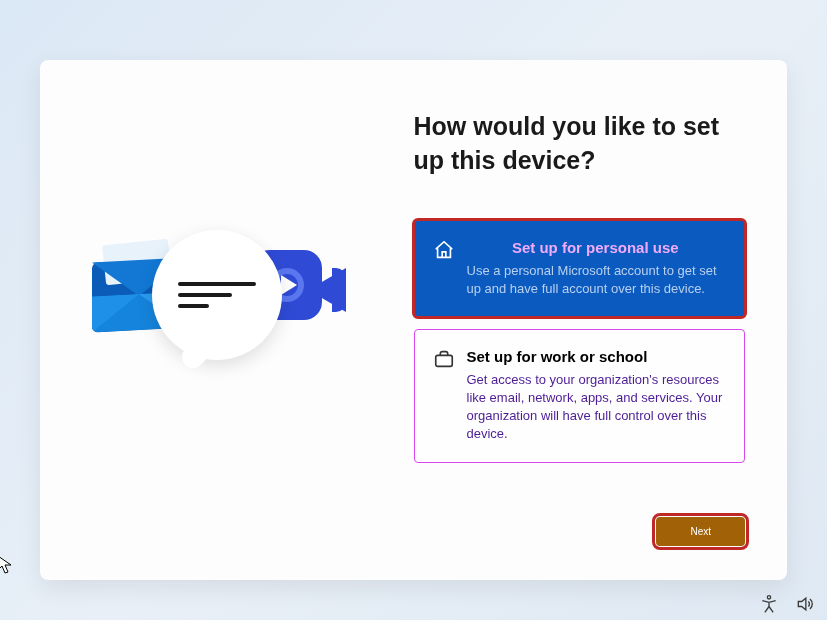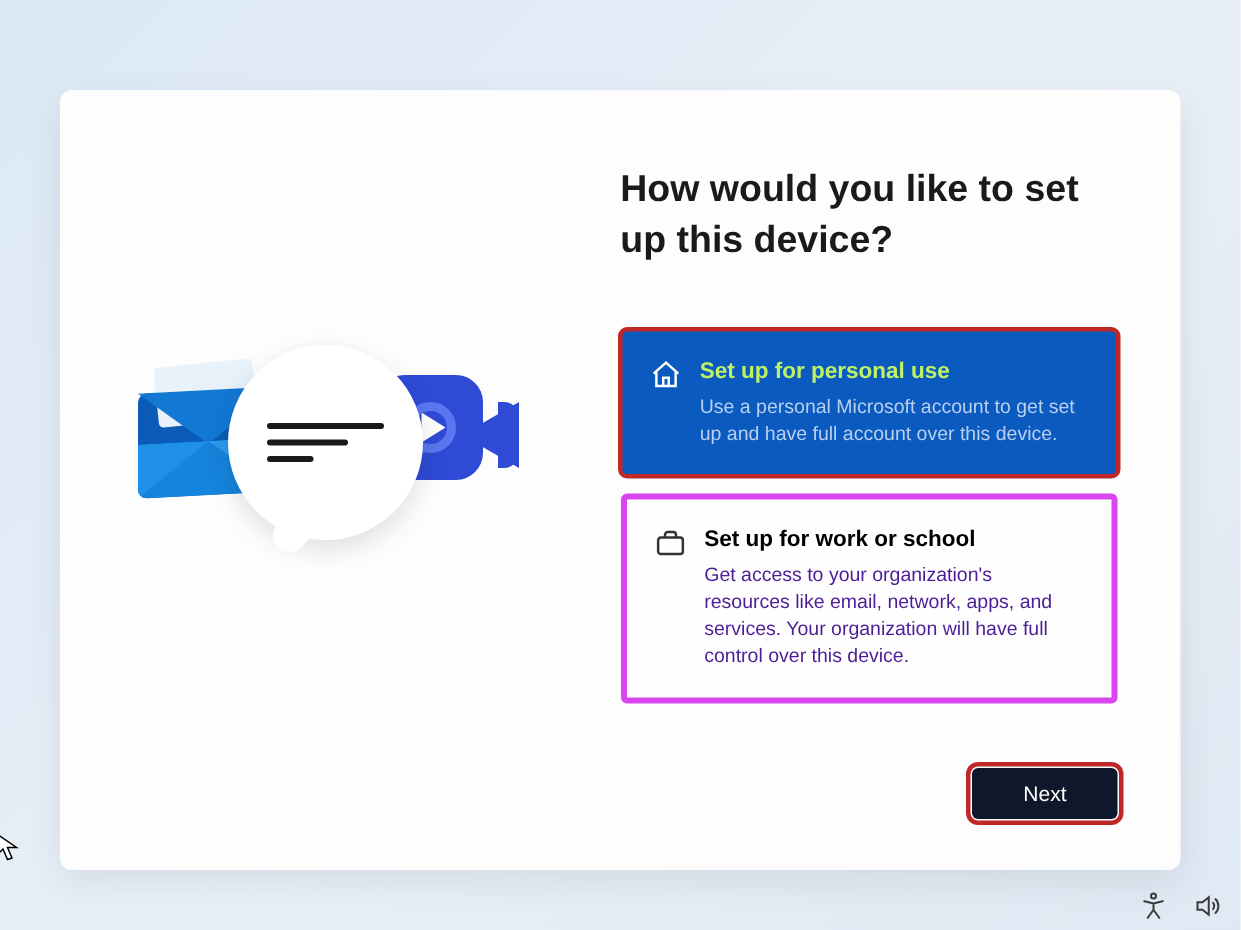--- a/index.html
+++ b/index.html
@@ -65,56 +65,56 @@
     }
     .heading {
       font-size: 25px;
       font-weight: 600;
       color: #1a1a1a;
       line-height: 1.35;
       margin-bottom: 42px;
       max-width: 310px;
     }
     .option {
-      border: 4px solid #d946ef;
+      border: 1px solid #d946ef;
       border-radius: 4px;
       padding: 18px 20px 18px 52px;
       margin-bottom: 12px;
       cursor: pointer;
       position: relative;
       background: #fefefe;
     }
     .option .icon-slot {
       position: absolute; left: 18px; top: 18px; width: 22px; height: 22px;
       display:flex;align-items:center;justify-content:center;
     }
     .option-title { font-size: 15px; font-weight: 600; margin-bottom: 6px; }
     .option-desc { font-size: 13px; line-height: 1.4; color: #4c1d95; }
     .option.selected {
       background: #0a5ac0;
       border: 1px solid #0a5ac0;
       outline: 3px solid #c02828;
       outline-offset: -1px;
     }
-    .option.selected .option-title { color: #bef264; }
+    .option.selected .option-title { color: #f0abfc; text-align: center; }
     .option.selected .option-desc { color: #b8d0ee; }
     .option.selected .icon-slot svg { stroke: #fff; fill:none;}
     .option .icon-slot svg { stroke: #333; fill:none; stroke-width:1.8;}
 
     .footer {
       margin-top: auto;
       display: flex;
       justify-content: flex-end;
       padding-bottom: 4px;
     }
     .next-btn {
-      background: #0f172a;
+      background: #a16207;
       color: #fff;
       border: none;
-      font-size: 14px;
+      font-size: 10px;
       padding: 9px 34px;
       border-radius: 4px;
       cursor: pointer;
       outline: 3px solid #c02828;
       outline-offset: 1px;
     }
     .taskbar-icons {
       position: absolute;
       bottom: 6px;
       right: 12px;

